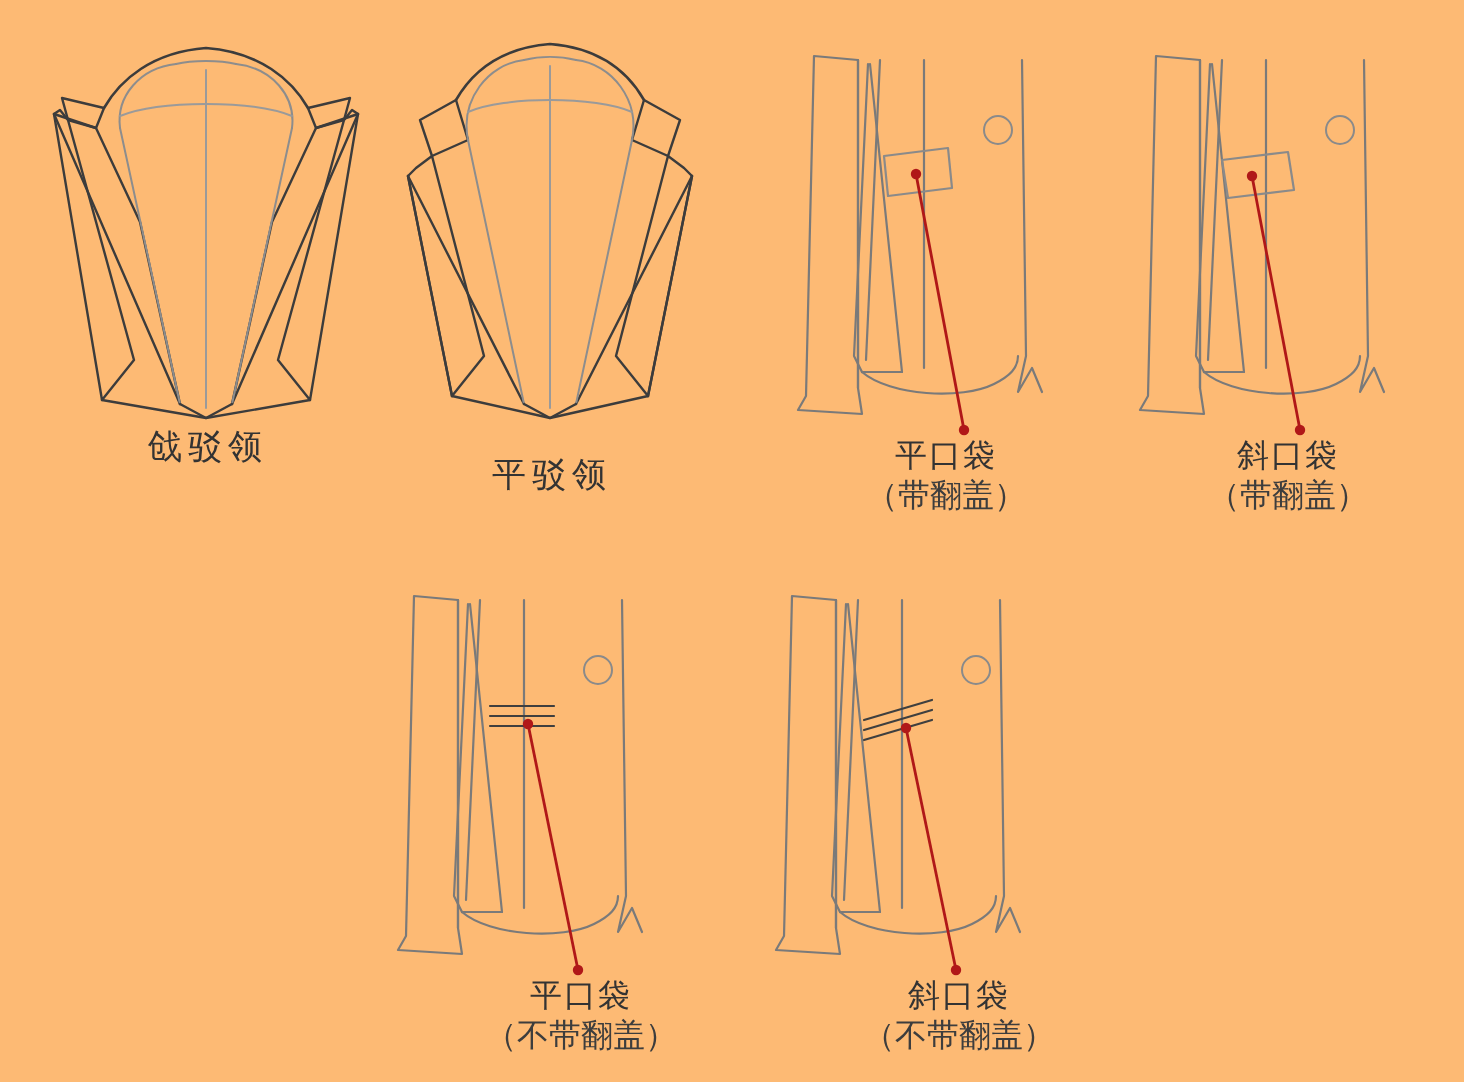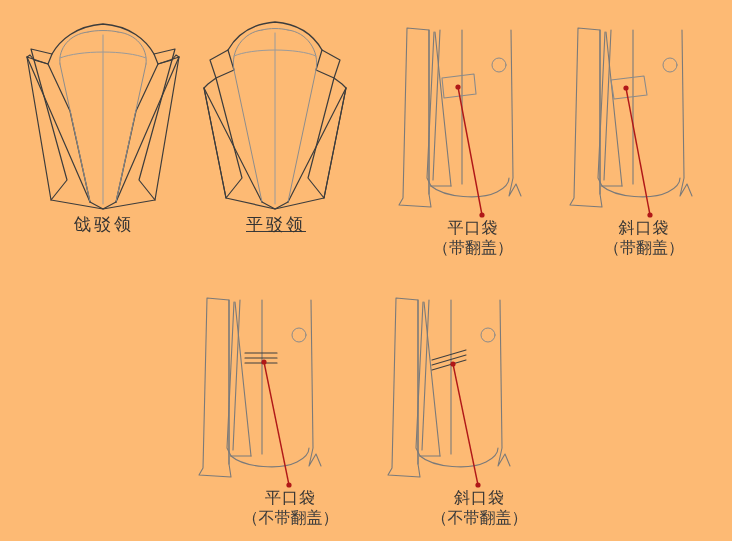--- a/index.html
+++ b/index.html
@@ -120,21 +120,21 @@
         <path d="M72 22 C80 20 90 20 98 22" stroke="#8d8d8d" stroke-width="1"></path>
         <path d="M44 48 C62 40 108 40 126 48" stroke="#9a9a9a" stroke-width="1"></path>
 
         <path d="M85 25 L85 196" stroke="#9a9a9a" stroke-width="1"></path>
 
         <path d="M72 194 L85 201 L98 194"></path>
         <path d="M36 190 L85 201 L134 190"></path>
       </g>
     </svg>
   </div>
-  <div class="caption lapel-caption" style="left:191px; top:214px; width:170px;text-decoration:underline;">
+  <div class="caption lapel-caption" style="left:191px; top:228px; width:170px;">
     <span class="main-line">平驳领</span>
   </div>
 
   <div class="fig" style="left:385px; top:8px;">
     <svg width="175" height="212" viewBox="0 0 175 212">
       <g fill="none" stroke="#7a7a7a" stroke-width="1.1" stroke-linejoin="round" stroke-linecap="round">
 
         <path d="M22 20 L18 190 L14 197 L46 199 L44 186 L44 22 Z"></path>
 
         <path d="M44 22 L44 186"></path>

